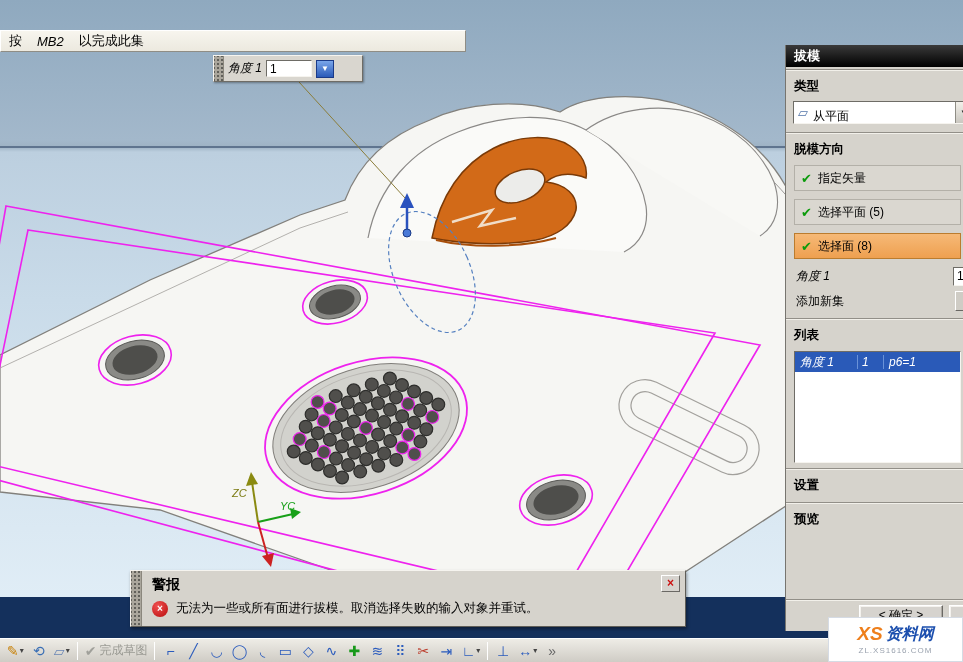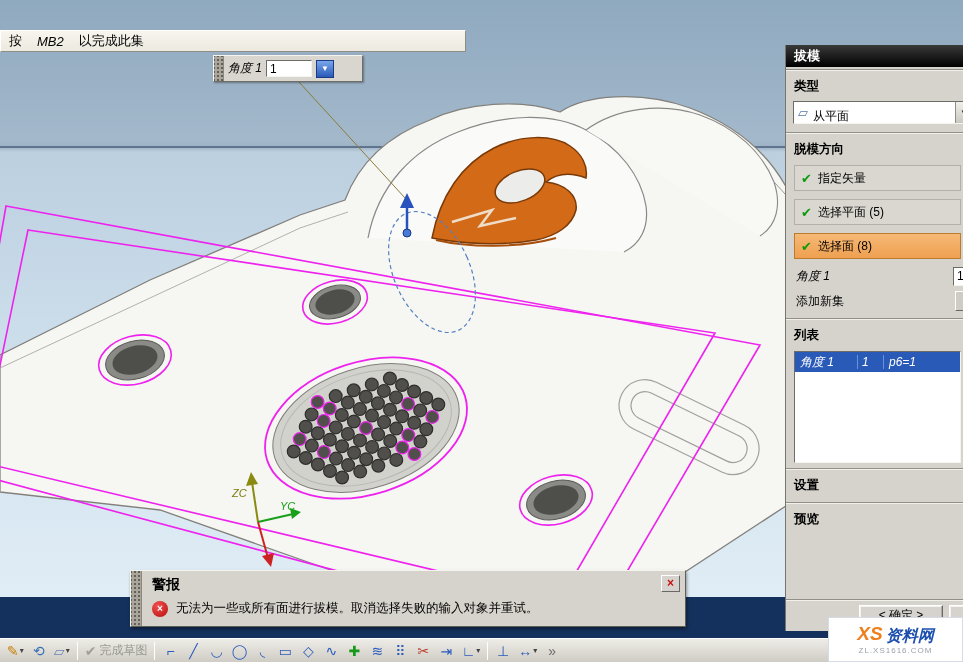--- a/index.html
+++ b/index.html
@@ -81,21 +81,21 @@
     background:linear-gradient(#eeece6,#cfccc5);border-top:1px solid #fff;display:flex;align-items:center;gap:1px;padding:0 4px;}
   .tb-btn{height:20px;min-width:22px;display:flex;align-items:center;justify-content:center;padding:0 2px;cursor:pointer;border:1px solid rgba(0,0,0,0);}
   .tb-glyph{font-size:14px;line-height:14px;}
   .tb-caret{font-size:8px;color:#444;margin-left:1px;}
   .tb-label{font-size:12px;color:#9b9b94;margin-left:3px;white-space:nowrap;}
   .tb-sep{width:1px;height:18px;background:#a39f98;border-right:1px solid #fff;margin:0 3px;flex:0 0 auto;}
 
   
   .watermark{position:absolute;left:828px;top:617px;width:135px;height:45px;z-index:9;background:#fff;
     border:1px solid #d5dbe4;display:flex;flex-direction:column;align-items:center;justify-content:center;line-height:1.1;}
-  .wm-row{display:flex;align-items:flex-end;gap:3px;}
+  .wm-row{display:flex;align-items:center;gap:3px;}
   .wm-logo{font-style:italic;font-weight:bold;font-size:19px;color:#ee7f1c;}
   .wm-site{font-style:italic;font-weight:bold;font-size:16px;color:#1c4fae;}
   .wm-domain{font-size:8px;color:#9aa2ae;letter-spacing:1px;margin-top:2px;}
 </style>
 </head>
 <body>
 
 <div class="screen">
 
   <svg width="963" height="662" viewBox="0 0 963 662">

